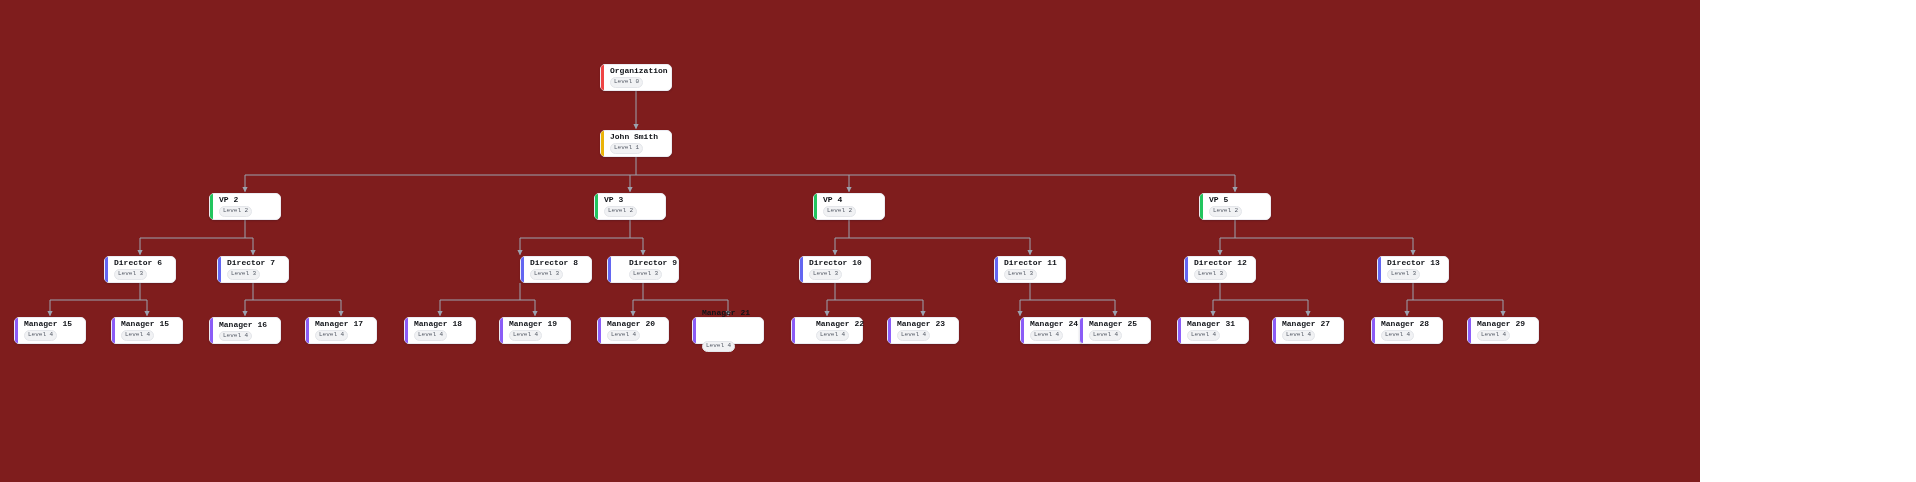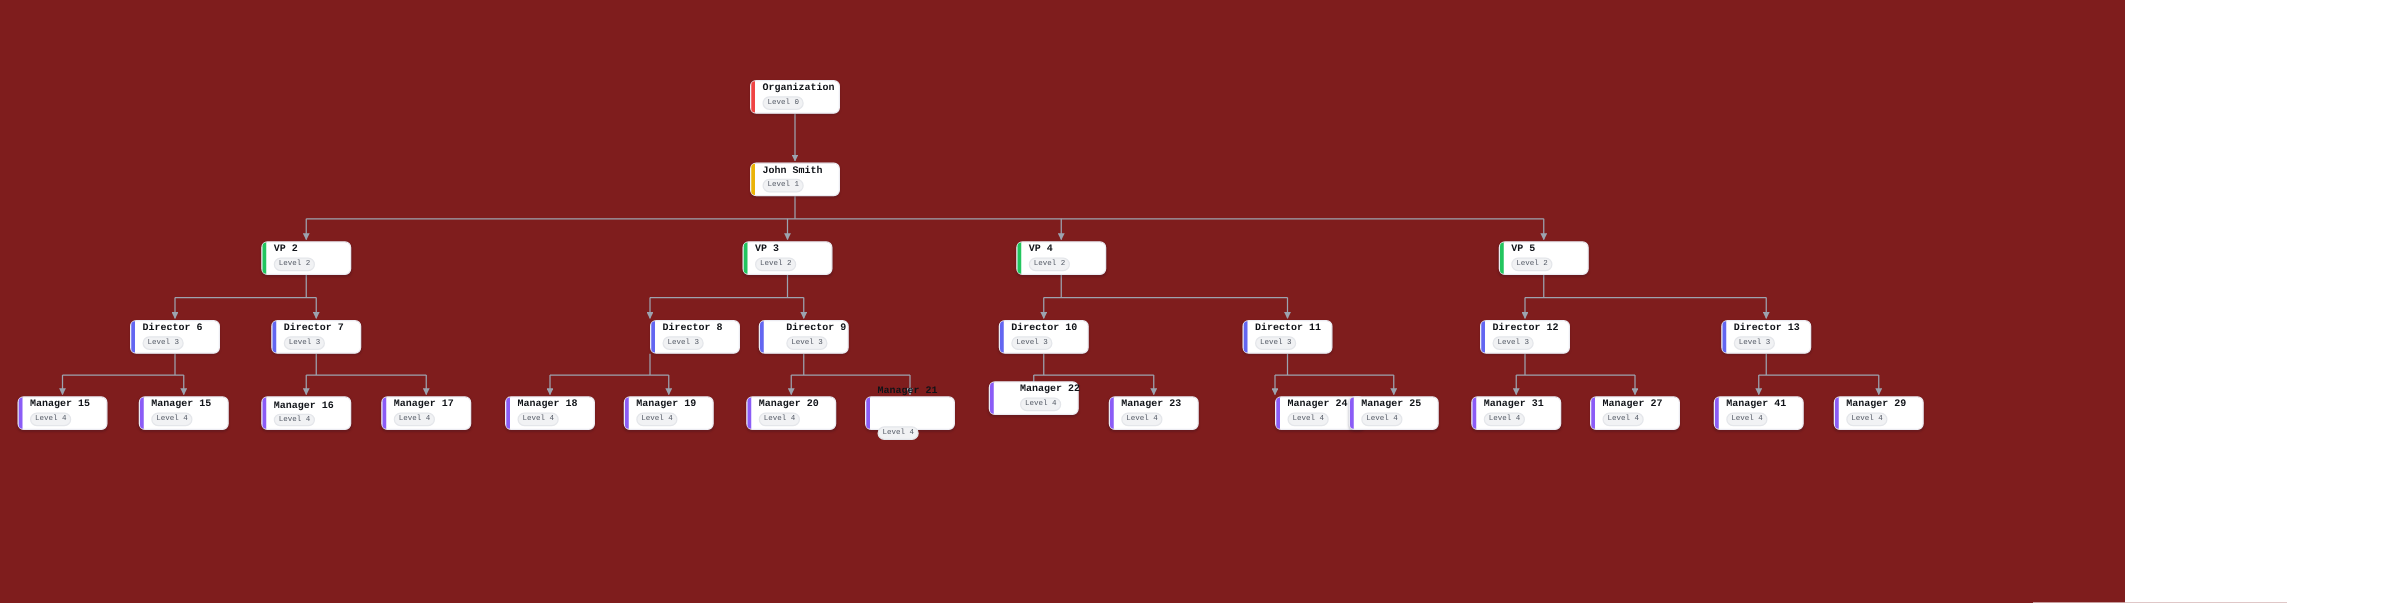--- a/index.html
+++ b/index.html
@@ -224,21 +224,21 @@
     <div class="node" style="left: 597px; top: 317px;">
       <span class="accent" style="background: rgb(139, 92, 246);"></span>
       <div class="name">Manager 20</div>
       <div class="badge">Level 4</div>
     </div>
     <div class="node" style="left: 692px; top: 317px; gap: 24px;">
       <span class="accent" style="background: rgb(139, 92, 246);"></span>
       <div class="name">Manager 21</div>
       <div class="badge">Level 4</div>
     </div>
-    <div class="node" style="left: 791px; top: 305px; padding-left: 24px;">
+    <div class="node" style="left: 791px; top: 317px; padding-left: 24px;">
       <span class="accent" style="background: rgb(139, 92, 246);"></span>
       <div class="name">Manager 22</div>
       <div class="badge">Level 4</div>
     </div>
     <div class="node" style="left: 887px; top: 317px;">
       <span class="accent" style="background: rgb(139, 92, 246);"></span>
       <div class="name">Manager 23</div>
       <div class="badge">Level 4</div>
     </div>
     <div class="node" style="left: 984px; top: 317px; margin-left: 36px;">
@@ -256,21 +256,21 @@
       <div class="name">Manager 31</div>
       <div class="badge">Level 4</div>
     </div>
     <div class="node" style="left: 1272px; top: 317px;">
       <span class="accent" style="background: rgb(139, 92, 246);"></span>
       <div class="name">Manager 27</div>
       <div class="badge">Level 4</div>
     </div>
     <div class="node" style="left: 1371px; top: 317px;">
       <span class="accent" style="background: rgb(139, 92, 246);"></span>
-      <div class="name">Manager 41</div>
+      <div class="name">Manager 28</div>
       <div class="badge">Level 4</div>
     </div>
     <div class="node" style="left: 1467px; top: 317px;">
       <span class="accent" style="background: rgb(139, 92, 246);"></span>
       <div class="name">Manager 29</div>
       <div class="badge">Level 4</div>
     </div>
   </div>
 
 </body></html>

